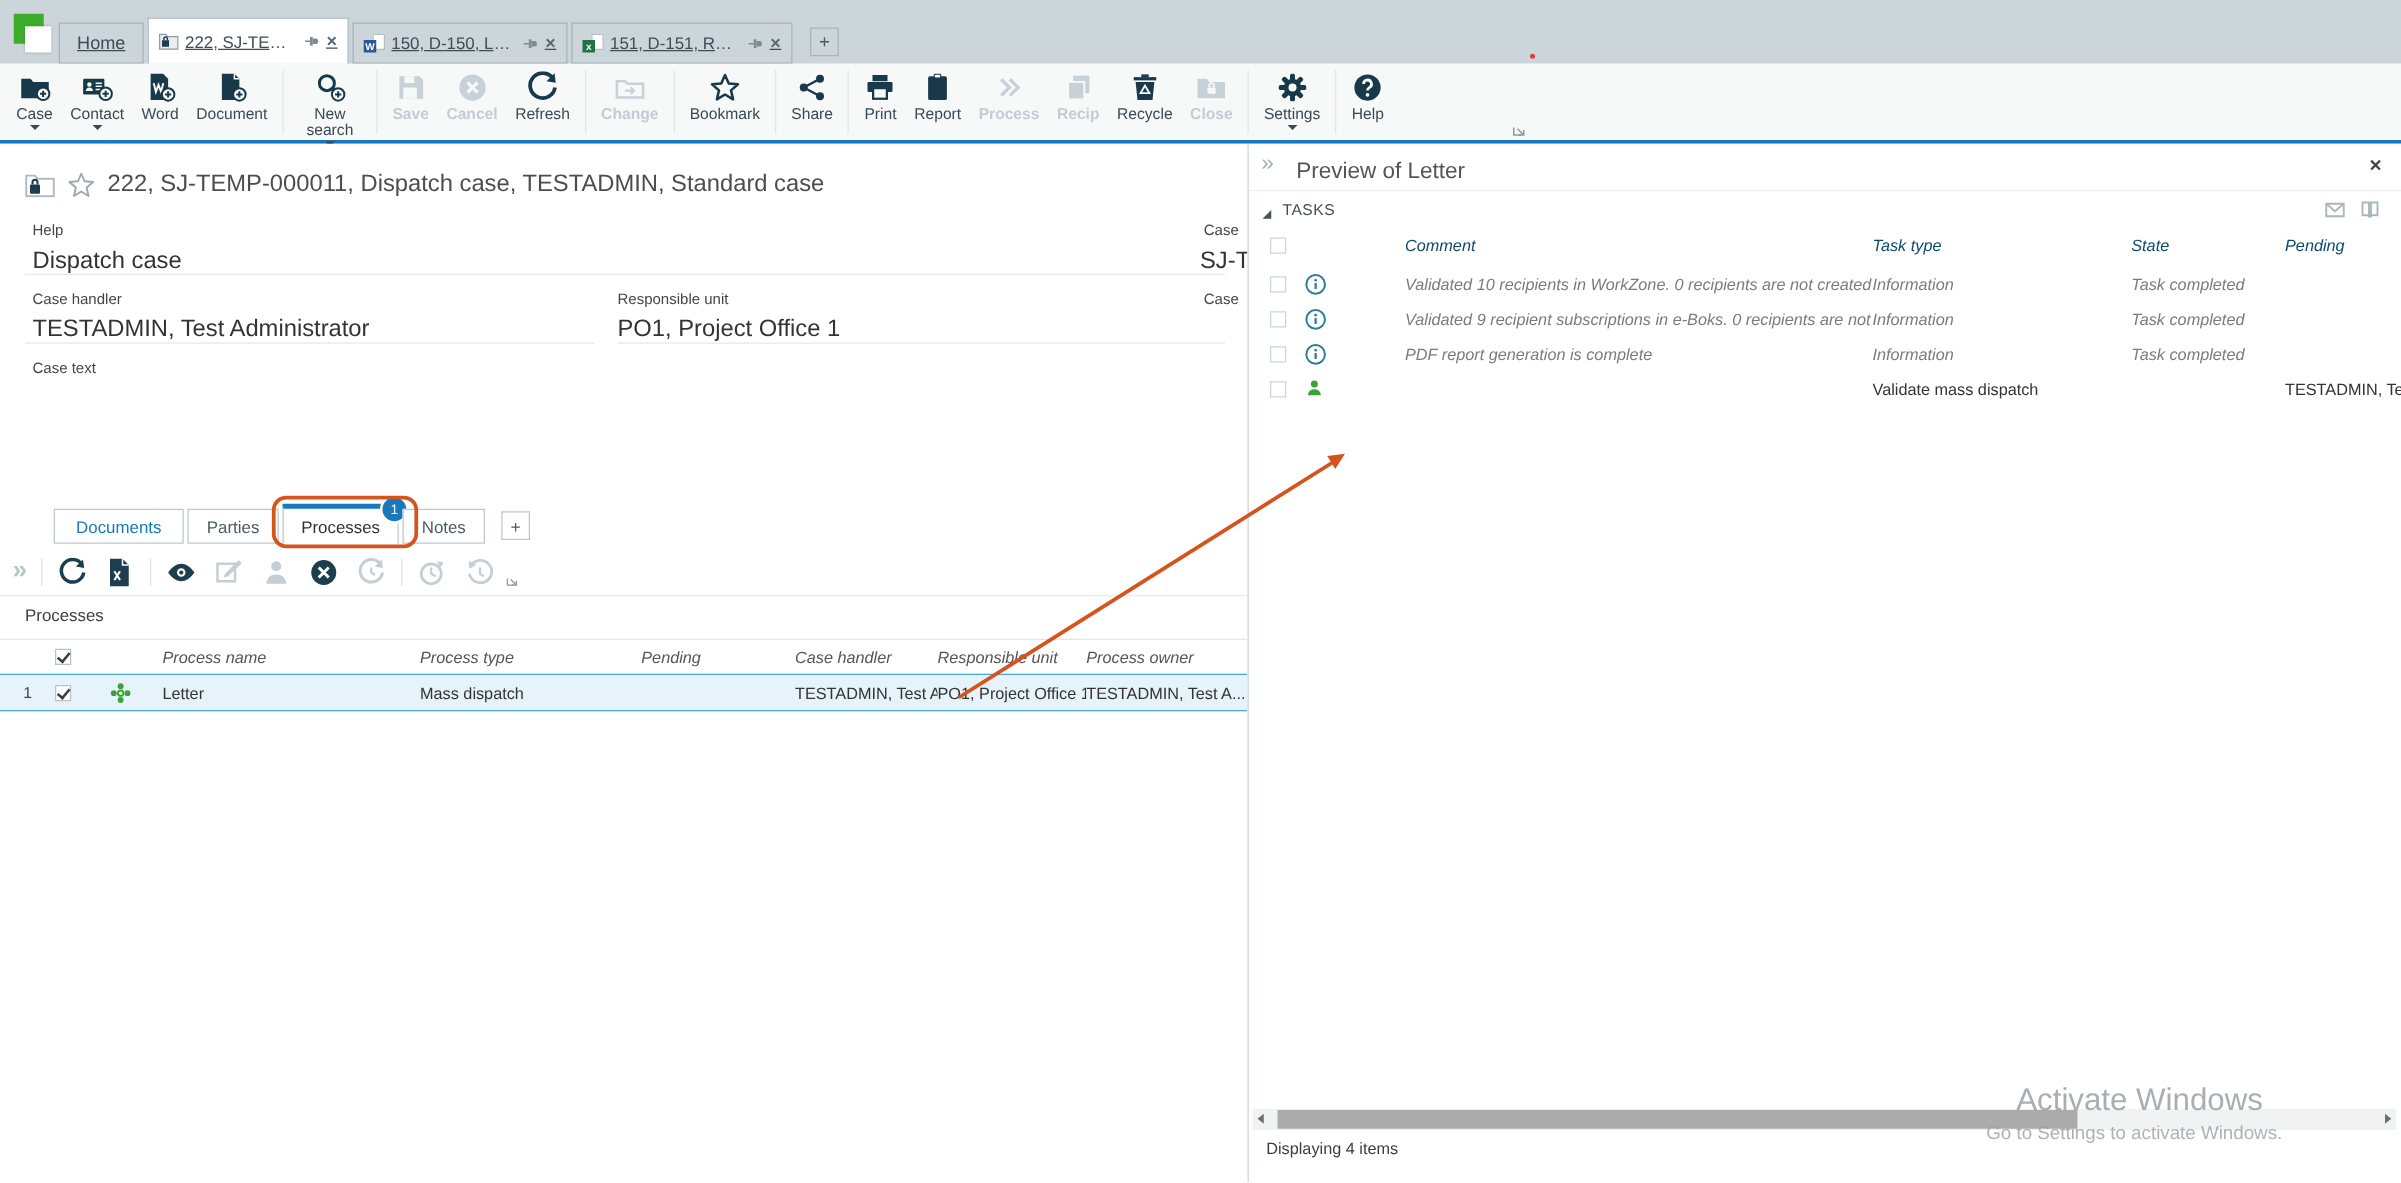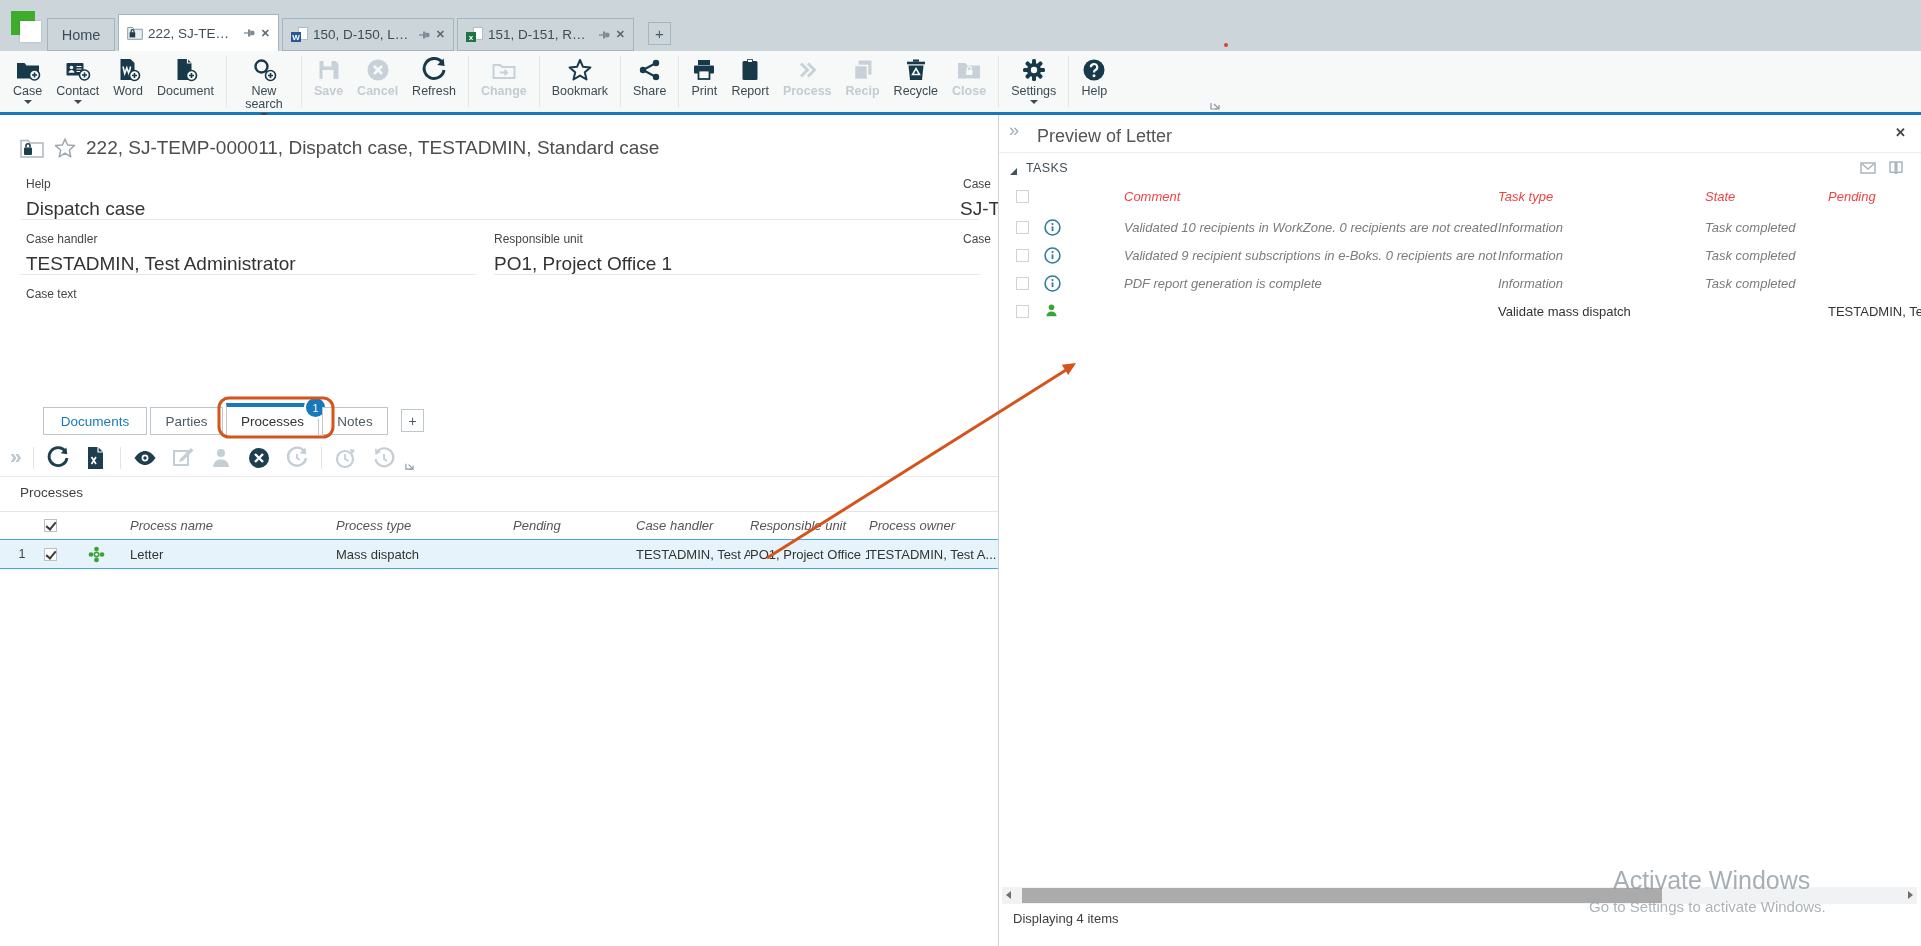--- a/index.html
+++ b/index.html
@@ -6,21 +6,21 @@
   #app{position:relative;width:1921px;height:946px;overflow:hidden;background:#fff;
        font-family:"Liberation Sans",sans-serif;-webkit-font-smoothing:antialiased;}
 
   
   .tabbar{position:absolute;left:0;top:0;width:100%;height:51px;background:#ccd5da;}
   .logo{position:absolute;left:11px;top:8px;width:36px;height:36px;}
   .logo-g{position:absolute;left:0;top:3px;width:24px;height:24px;background:#3dae2b;}
   .logo-w{position:absolute;left:9px;top:13px;width:21px;height:21px;background:#fff;box-shadow:0 0 2px rgba(0,0,0,.2);}
   .tabs{position:absolute;left:47px;bottom:0;display:flex;align-items:flex-end;gap:3px;}
   .tab{box-sizing:border-box;height:33px;border:1px solid #a6b4bd;border-bottom:1px solid #a6b4bd;
-       display:flex;align-items:center;padding:10px 8px;font-size:13.5px;color:#3e4d57;cursor:pointer;white-space:nowrap;}
+       display:flex;align-items:center;padding:10px 8px;font-size:13.5px;color:#3e4d57;cursor:pointer;white-space:nowrap;text-decoration:underline;}
   .tab.home{justify-content:center;font-size:14.5px;}
   .tab.active{height:37px;background:#fff;border-bottom:none;}
   .tlabel{margin:0 5px;overflow:hidden;text-overflow:ellipsis;}
   .tclose{font-size:11px;color:#5a6a74;font-weight:bold;margin-left:6px;cursor:pointer;}
   .pinw{display:inline-flex;margin-left:4px;cursor:pointer;}
   .newtab{box-sizing:border-box;position:absolute;left:648px;bottom:6px;width:23px;height:23px;border:1px solid #a6b4bd;
           display:flex;align-items:center;justify-content:center;font-size:15px;color:#4a5a64;cursor:pointer;}
   .doc-ic{position:relative;width:17px;height:15px;display:inline-block;flex:none;}
   .doc-ic .page{position:absolute;right:0;top:0;width:10px;height:13px;background:#fff;border:1px solid #b4bcc1;box-sizing:border-box;}
   .doc-ic .sq{position:absolute;left:0;bottom:0;width:10px;height:10px;color:#fff;font-size:8px;font-weight:bold;
@@ -91,21 +91,21 @@
   .phdr{position:absolute;left:0;top:0;right:0;height:37px;border-bottom:1px solid #efefef;}
   .pchev{position:absolute;left:10px;top:5px;font-size:18px;color:#9fadb5;letter-spacing:-1px;}
   .ptitle{position:absolute;left:38px;top:11px;font-size:18px;color:#555;}
   .pclose{position:absolute;right:15px;top:10px;font-size:13px;color:#444;font-weight:bold;cursor:pointer;}
   .tri{position:absolute;left:11px;top:13px;width:0;height:0;border-bottom:7px solid #45535c;border-left:7px solid transparent;}
   .tasksbar{position:absolute;left:0;top:40px;right:0;height:26px;}
   .taskslabel{position:absolute;left:27px;top:6px;font-size:12.5px;color:#414e57;letter-spacing:.4px;}
   .pbaricon{position:absolute;top:4px;width:18px;height:18px;color:#a9b6bd;cursor:pointer;}
   .trow{display:grid;grid-template-columns:38px 87px 374px 207px 123px 1fr;align-items:center;height:28px;font-size:13px;}
   .ttable{position:absolute;left:0;top:68px;right:0;}
-  .thead{color:#ef4444;font-style:italic;height:26px;}
+  .thead{color:#0c4a6e;font-style:italic;height:26px;}
   .tcell{white-space:nowrap;overflow:hidden;}
   .titalic{font-style:italic;color:#7b7b7b;}
   .tdark{color:#333;}
   .cb2{width:13px;height:13px;border:1px solid #ccd4d9;background:#fff;box-sizing:border-box;margin-left:17px;cursor:pointer;}
   .ticon2{margin-left:7px;width:17px;height:17px;}
   .hscroll{position:absolute;left:3px;right:4px;top:772px;height:17px;background:#f1f2f3;}
   .sarr{position:absolute;top:4px;width:0;height:0;cursor:pointer;}
   .sarr.l{left:4px;border-top:4.5px solid transparent;border-bottom:4.5px solid transparent;border-right:5px solid #6f6f6f;}
   .sarr.r{right:4px;border-top:4.5px solid transparent;border-bottom:4.5px solid transparent;border-left:5px solid #6f6f6f;}
   .sthumb{position:absolute;left:20px;top:1px;width:640px;height:15px;background:#ababab;cursor:pointer;}

